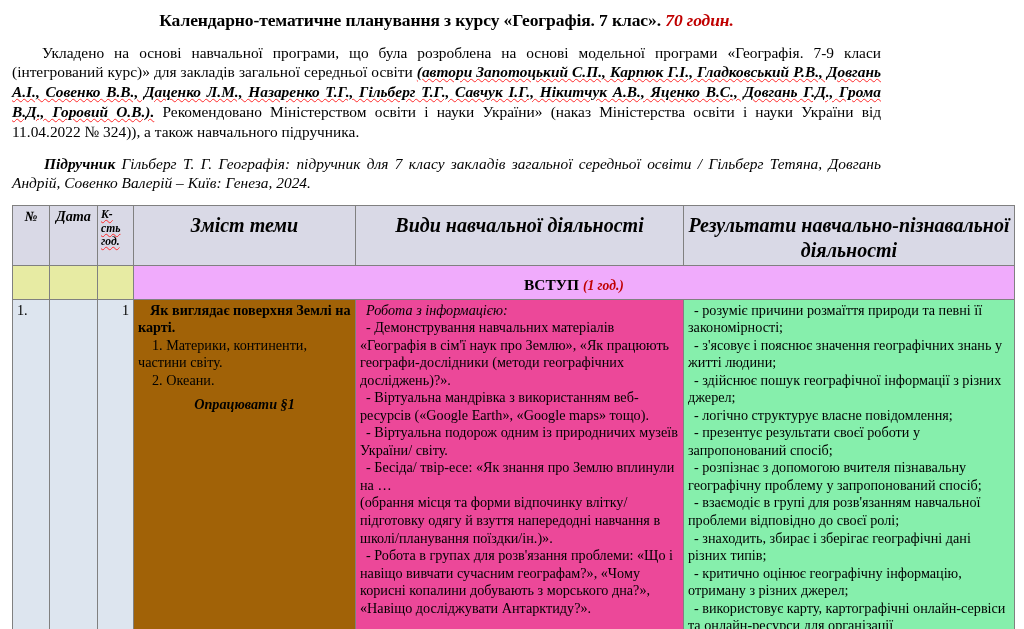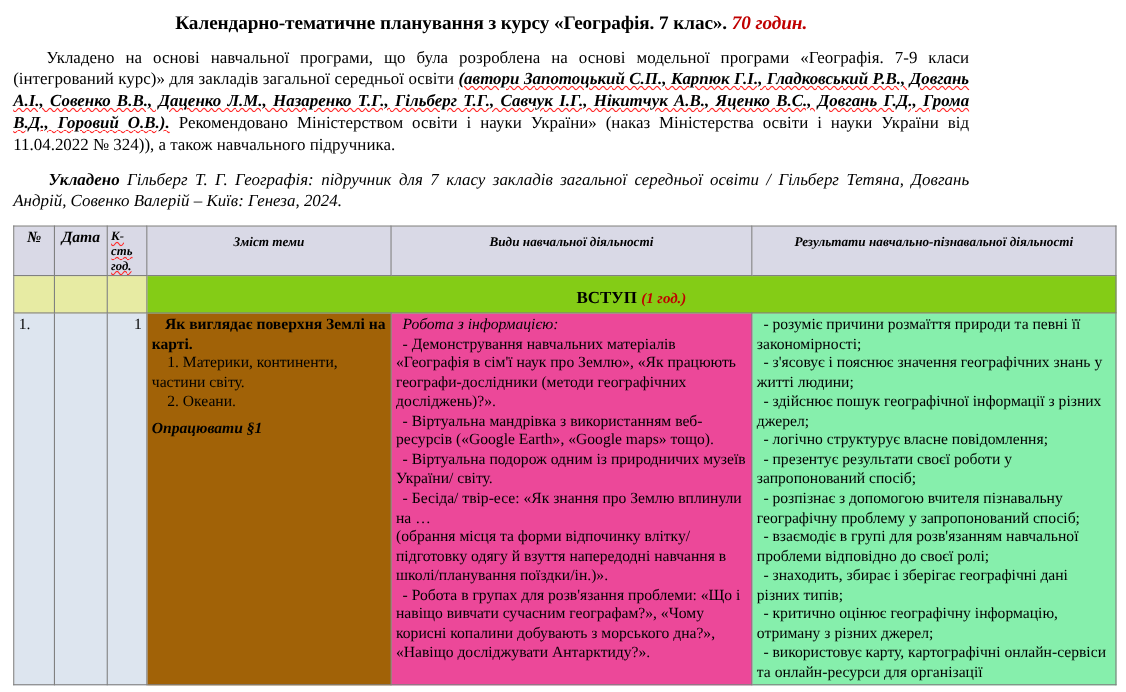--- a/index.html
+++ b/index.html
@@ -96,26 +96,26 @@
     padding-top: 4px;
     line-height: 1.2;
   }
   thead th.small {
     font-size: 11.6px;
     line-height: 1.15;
     text-align: left;
     padding-left: 3px;
   }
   thead th.big {
-    font-size: 12px;
+    font-size: 20px;
     padding-top: 7px;
   }
 
   tr.section-row td {
-    background: #84cc16;
+    background: #f0abfc;
     text-align: center;
     font-weight: bold;
     font-size: 15.4px;
     height: 34px;
     vertical-align: middle;
     padding-top: 7px;
   }
   tr.section-row td.blank { background: #e7eba3; }
   .section-hours {
     color: #c00000;
@@ -139,21 +139,21 @@
     text-indent: 12px;
     display: block;
     margin-bottom: 0;
   }
   .topic-list {
     display: block;
     text-indent: 14px;
   }
   .topic-assign {
     display: block;
-    text-align: left;
+    text-align: center;
     font-weight: bold;
     font-style: italic;
     margin-top: 7px;
   }
 
   .acts-head {
     font-style: italic;
     display: block;
     text-indent: 6px;
   }
@@ -178,21 +178,21 @@
     <span class="hours">70 годин.</span>
   </h1>
 
   <p class="para">
     <span>Укладено на основі навчальної програми, що була розроблена на основі модельної програми «Географія. 7-9 класи (інтегрований курс)» для закладів загальної середньої освіти</span>
     <span class="bi sq">(автори Запотоцький С.П., Карпюк Г.І., Гладковський Р.В., Довгань А.І., Совенко В.В., Даценко Л.М., Назаренко Т.Г., Гільберг Т.Г., Савчук І.Г., Нікитчук А.В., Яценко В.С., Довгань Г.Д., Грома В.Д., Горовий О.В.).</span>
     <span>Рекомендовано Міністерством освіти і науки України» (наказ Міністерства освіти і науки України від 11.04.2022 № 324)), а також навчального підручника.</span>
   </p>
 
   <p class="para tight">
-    <span class="b it">Укладено</span>
+    <span class="b it">Підручник</span>
     <span class="it">Гільберг Т. Г. Географія: підручник для 7 класу закладів загальної середньої освіти / Гільберг Тетяна, Довгань Андрій, Совенко Валерій – Київ: Генеза, 2024.</span>
   </p>
 
   <table class="ktp">
     <colgroup>
       <col class="c-num">
         <col class="c-date">
         <col class="c-hours">
       <col class="c-topic">
         <col class="c-acts">

